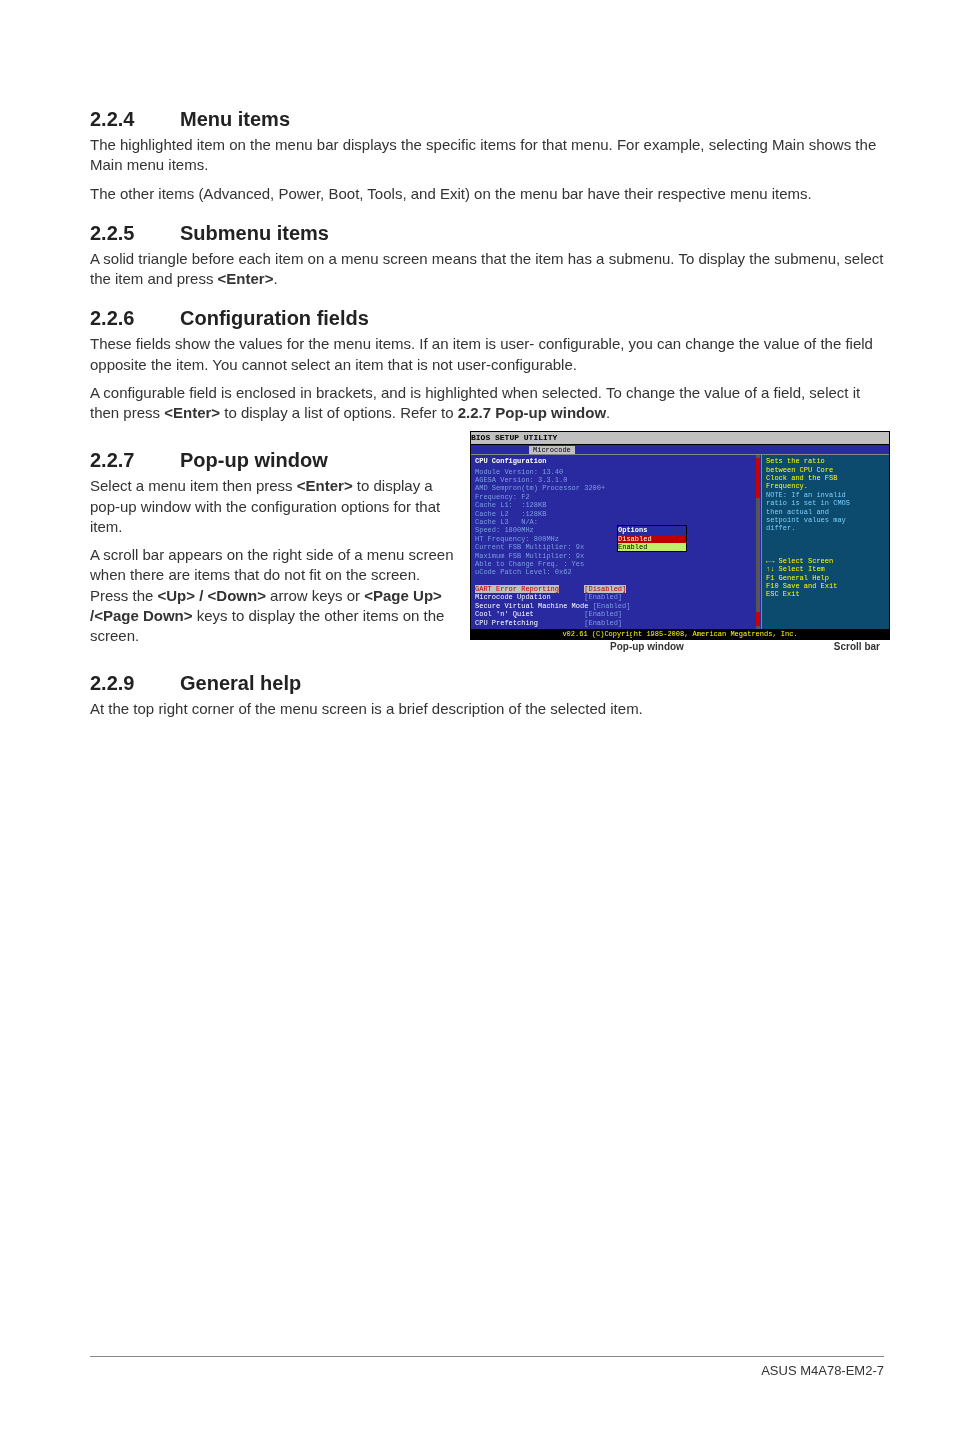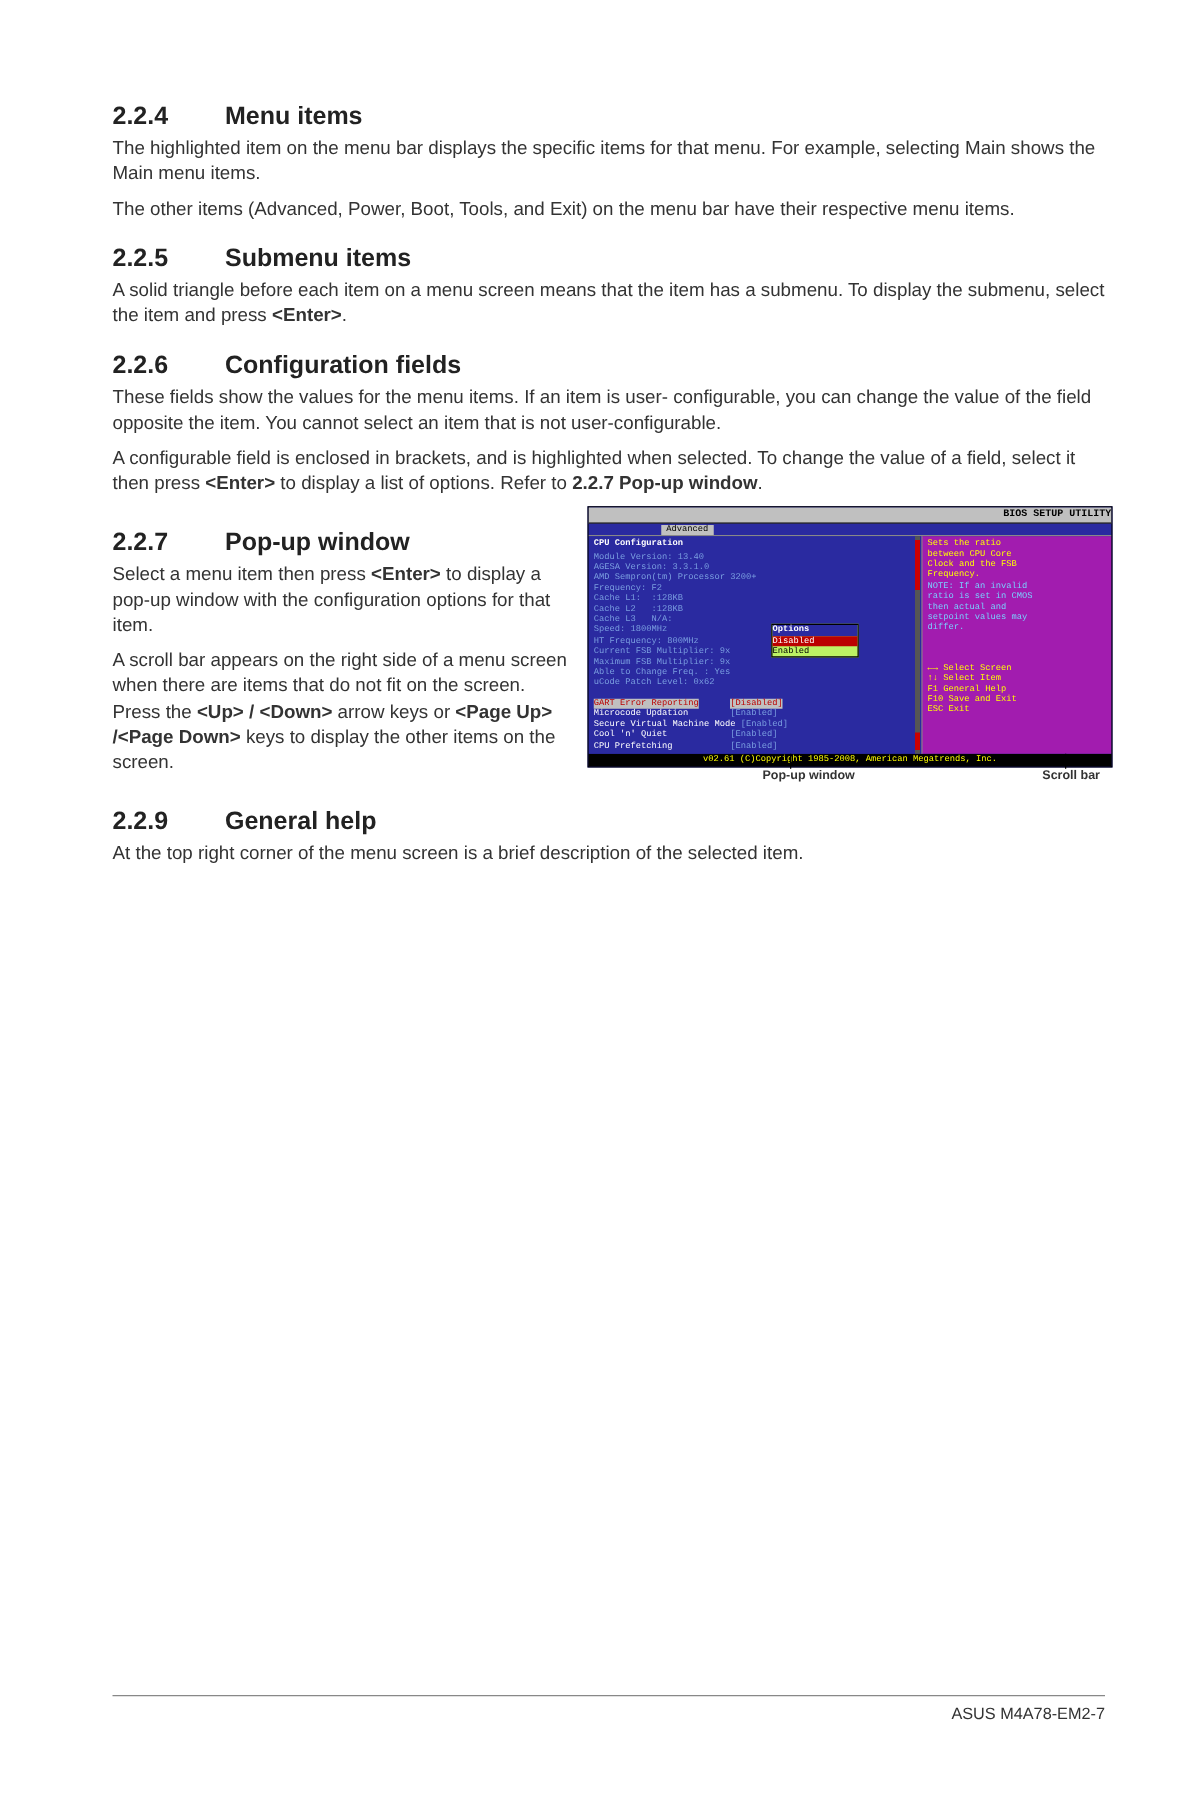--- a/index.html
+++ b/index.html
@@ -1,40 +1,40 @@
 <!DOCTYPE html>
 <html><head>
 <meta charset="utf-8">
 <style>
   * { box-sizing: border-box; margin: 0; padding: 0; }
   html, body { width: 954px; height: 1438px; background: #fff; font-family: Arial, Helvetica, sans-serif; color: #333; }
-  .page { padding: 64px 70px 40px 90px; width: 954px; height: 1438px; position: relative; }
+  .page { padding: 90px 70px 40px 90px; width: 954px; height: 1438px; position: relative; }
   h2 { font-size: 20px; font-weight: bold; color: #222; margin-top: 18px; margin-bottom: 4px; }
   h2 .secno { display: inline-block; width: 90px; }
   p { font-size: 15px; line-height: 1.35; color: #333; margin-bottom: 8px; }
   .twocol { display: flex; gap: 10px; align-items: flex-start; }
   .twocol .left { flex: 0 0 370px; }
   .twocol .right { flex: 1; }
   .footer { position: absolute; left: 90px; right: 70px; bottom: 60px; border-top: 1px solid #888; padding-top: 6px; font-size: 13px; color: #333; display: flex; justify-content: flex-end; }
   b { font-weight: bold; }
 
   
   .bios-wrap { width: 420px; }
   .bios { width: 420px; background: #2a2aa0; border: 1px solid #000; font-family: "Courier New", monospace; font-size: 7px; color: #fff; line-height: 1.2; }
-  .bios-title { background: #c0c0c0; color: #000; text-align: right; font-weight: bold; padding: 1px 0; font-size: 8px; border-bottom:1px solid #000; }
+  .bios-title { background: #c0c0c0; color: #000; text-align: left; font-weight: bold; padding: 1px 0; font-size: 8px; border-bottom:1px solid #000; }
   .bios-tab { background: #2a2aa0; padding: 1px 0 0 58px; }
   .bios-tab span { display:inline-block; background:#c0c0c0; color:#000; padding:0 4px; font-size:7px; }
   .bios-body { display: flex; border-top:1px solid #888; }
   .bios-left { flex: 1; padding: 2px 4px; position: relative; color:#7a9ee0; background:#2a2aa0; }
   .bios-left .hdr { color:#fff; font-weight:bold; margin-bottom:2px; }
   .bios-left .row { white-space: pre; }
   .bios-left .hi { color:#fff; }
   .bios-left .sel { background:#c0c0c0; color:#b00; }
   .bios-left .val { color:#7a9ee0; }
-  .bios-right { width: 152px; border-left:1px solid #888; padding: 2px 4px; color:#7ad0ff; background:#a21caf; }
+  .bios-right { width: 128px; border-left:1px solid #888; padding: 2px 4px; color:#7ad0ff; background:#0c4a6e; }
   .bios-right .y { color:#ff0; }
   .bios-scroll { position:absolute; right:1px; top:0; bottom:0; width:4px; background:#555; }
   .bios-scroll .thumb { position:absolute; left:0; right:0; top:3px; height:40px; background:#c00; }
   .bios-scroll .thumb2 { position:absolute; left:0; right:0; bottom:3px; height:14px; background:#c00; }
   .bios-footer { background:#000; color:#ff0; text-align:center; font-size:7px; padding:1px 0; }
   .popup { position:absolute; left:146px; top:70px; width:70px; background:#bef264; color:#000; border:1px solid #000; font-size:7px; text-align:left; }
   .popup .pt { background:#2a2aa0; color:#fff; font-weight:bold; }
   .popup .psel { background:#b00; color:#fff; }
   .callouts { display:flex; justify-content:space-between; font-size:10px; font-weight:bold; padding: 1px 10px 0 140px; }
   .callouts .lineL, .callouts .lineR { position: relative; }
@@ -61,21 +61,21 @@
     <div class="left">
       <h2><span class="secno">2.2.7</span><span>Pop-up window</span></h2>
       <p><span>Select a menu item then press </span><b>&lt;Enter&gt;</b><span> to display a pop-up window with the configuration options for that item.</span></p>
 
       <p><span>A scroll bar appears on the right side of a menu screen when there are items that do not fit on the screen. Press the </span><b>&lt;Up&gt; / &lt;Down&gt;</b><span> arrow keys or </span><b>&lt;Page Up&gt; /&lt;Page Down&gt;</b><span> keys to display the other items on the screen.</span></p>
     </div>
     <div class="right">
       <div class="bios-wrap">
         <div class="bios">
           <div class="bios-title">BIOS SETUP UTILITY</div>
-          <div class="bios-tab"><span>Advanced</span></div>
+          <div class="bios-tab"><span>Microcode</span></div>
           <div class="bios-body">
             <div class="bios-left">
               <div class="hdr">CPU Configuration</div>
               <div class="row">Module Version: 13.40</div>
               <div class="row">AGESA Version: 3.3.1.0</div>
               <div class="row"></div>
               <div class="row">AMD Sempron(tm) Processor 3200+</div>
               <div class="row">Frequency: F2</div>
               <div class="row">Cache L1:  :128KB</div>
               <div class="row">Cache L2   :128KB</div>

